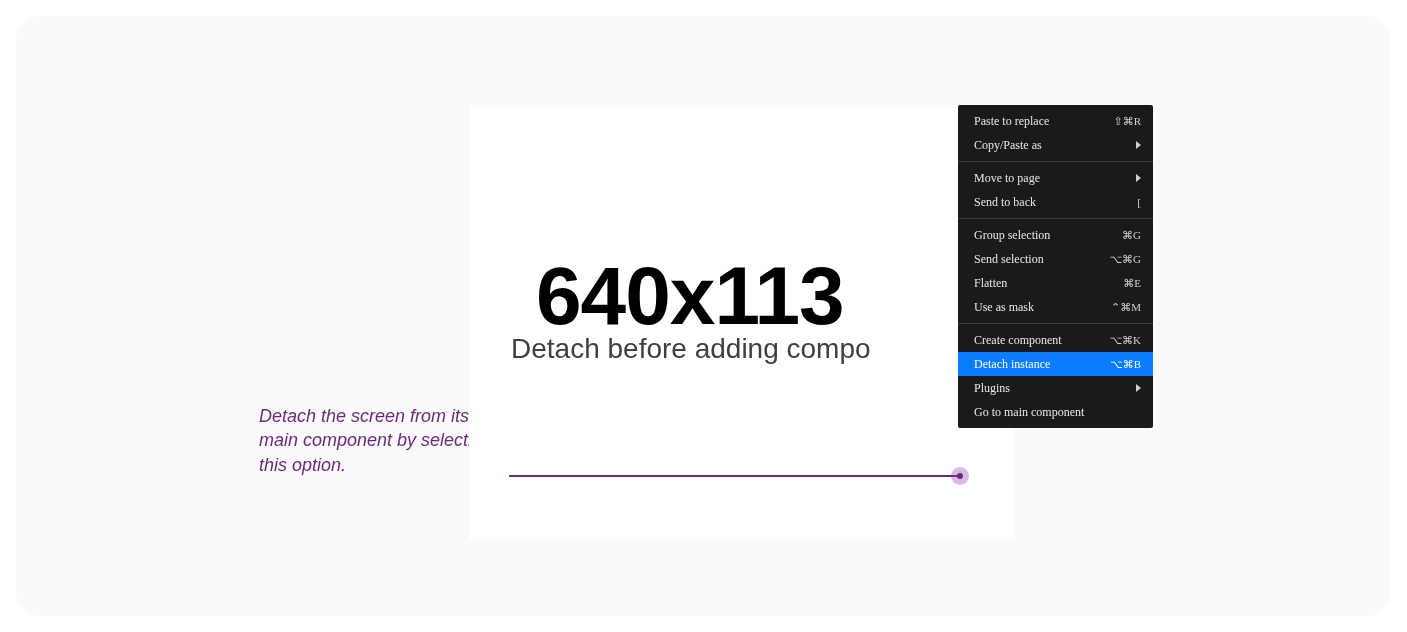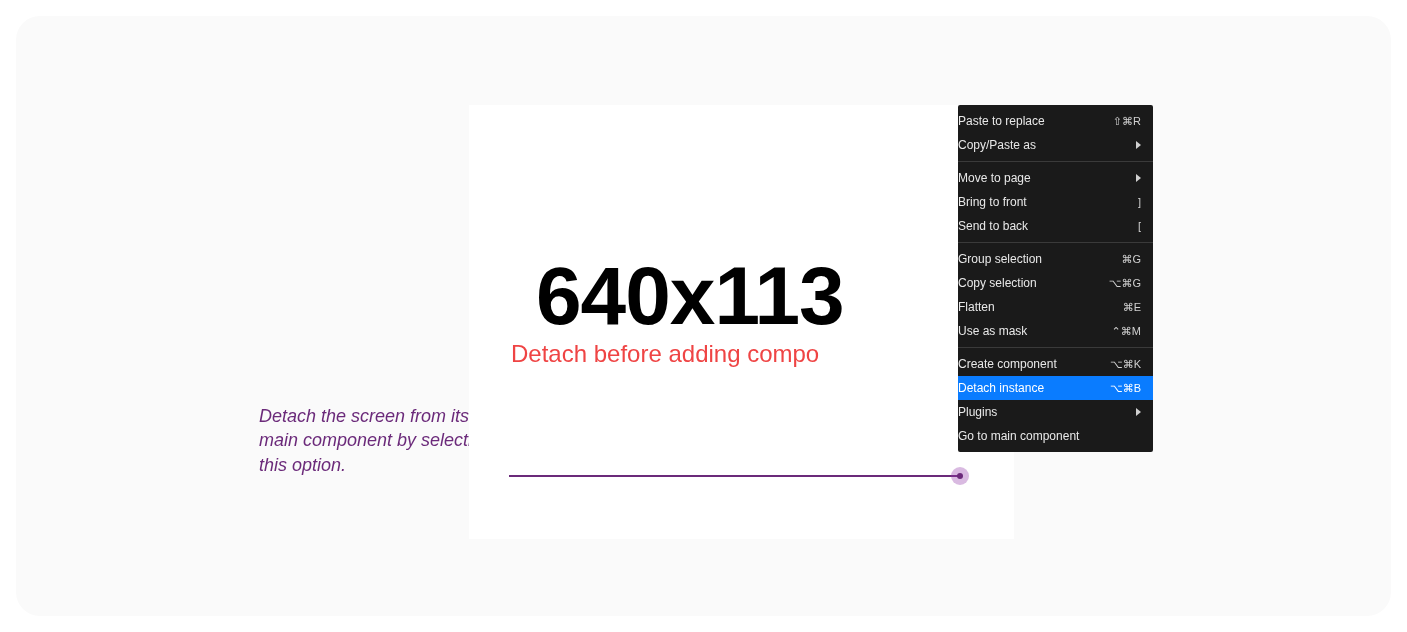--- a/index.html
+++ b/index.html
@@ -78,24 +78,24 @@
     font-size: 82px;
     font-weight: 700;
     color: #000000;
     letter-spacing: -1px;
     white-space: nowrap;
     overflow: hidden;
   }
   .sub-text {
     position: absolute;
     left: 495px;
-    top: 324px;
+    top: 317px;
     width: 500px;
-    font-size: 24px;
-    color: #ef4444;
+    font-size: 28px;
+    color: #404040;
     white-space: nowrap;
     overflow: hidden;
   }
 
   
   .menu {
     position: absolute;
     left: 942px;
     top: 89px;
     width: 195px;
@@ -108,23 +108,24 @@
   .menu .sep {
     height: 1px;
     background: #3a3a3a;
     margin: 4px 0;
   }
   .menu .item {
     display: flex;
     align-items: center;
     justify-content: space-between;
     height: 24px;
-    padding: 0 12px 0 0;
+    padding: 0 12px 0 16px;
     cursor: default;
     white-space: nowrap;
+    font-family: Liberation Serif, serif;
   }
   .menu .item .right {
     display: flex;
     align-items: center;
     gap: 4px;
     color: #d0d0d0;
     font-size: 11px;
   }
   .menu .item.hl {
     background: #0a7cff;
@@ -164,40 +165,34 @@
         </span>
       </div>
       <div class="sep"></div>
       <div class="item">
         <span>Move to page</span>
         <span class="right">
           <span class="chevron"></span>
         </span>
       </div>
       <div class="item">
-        <span>Bring to front</span>
-        <span class="right">
-          <span>]</span>
-        </span>
-      </div>
-      <div class="item">
         <span>Send to back</span>
         <span class="right">
           <span>[</span>
         </span>
       </div>
       <div class="sep"></div>
       <div class="item">
         <span>Group selection</span>
         <span class="right">
           <span>⌘G</span>
         </span>
       </div>
       <div class="item">
-        <span>Copy selection</span>
+        <span>Send selection</span>
         <span class="right">
           <span>⌥⌘G</span>
         </span>
       </div>
       <div class="item">
         <span>Flatten</span>
         <span class="right">
           <span>⌘E</span>
         </span>
       </div>

